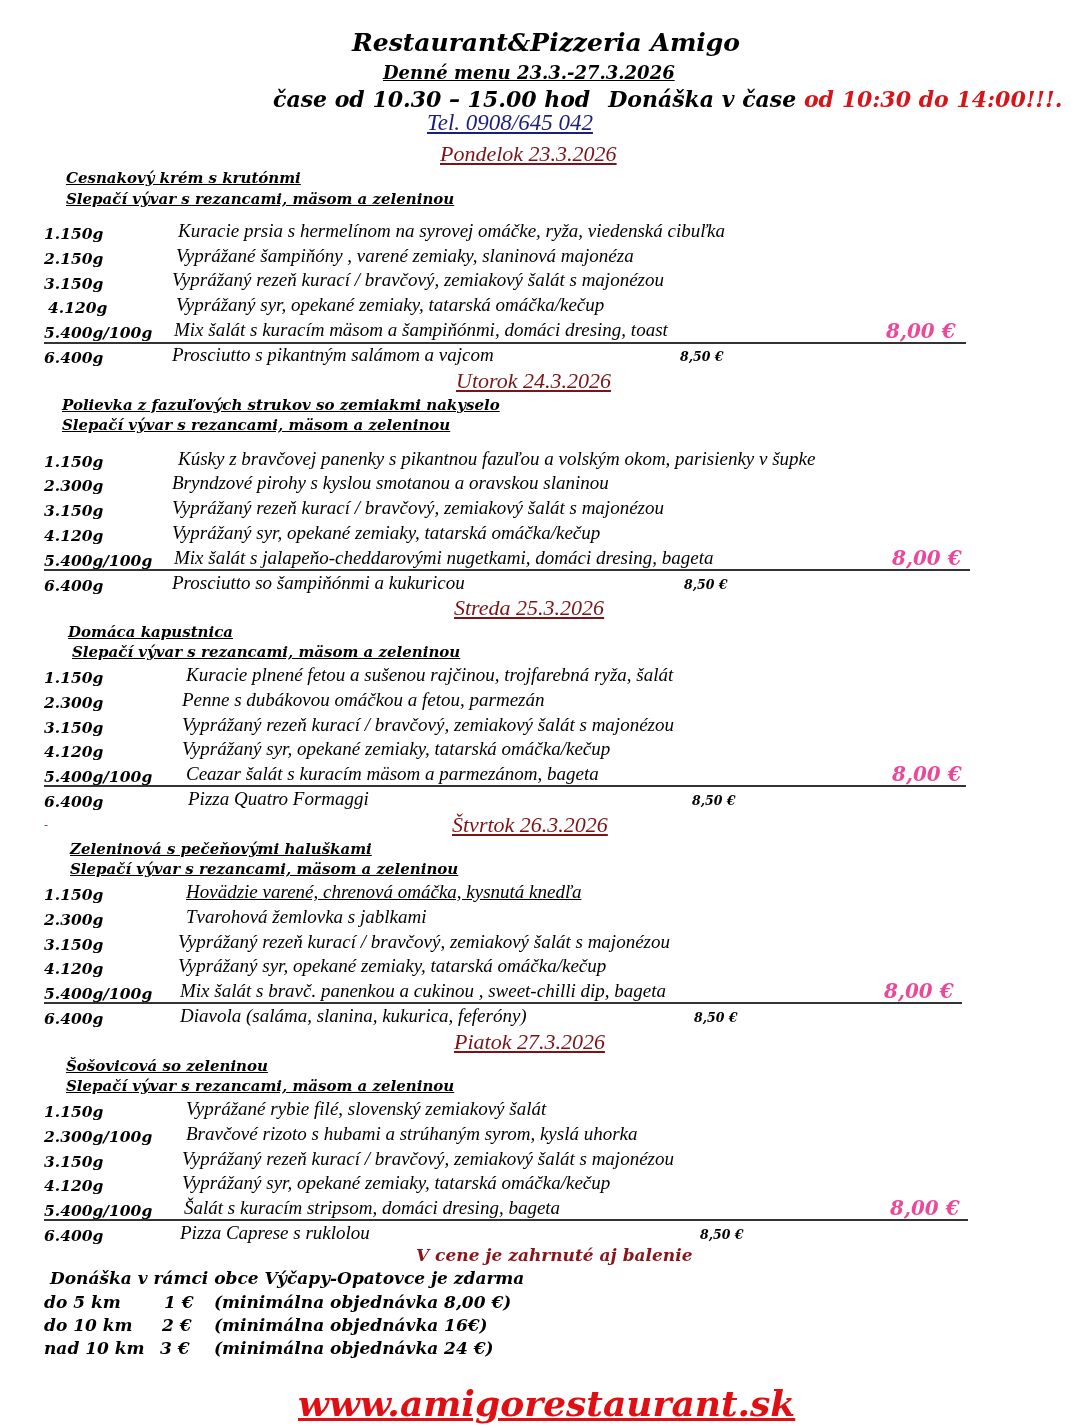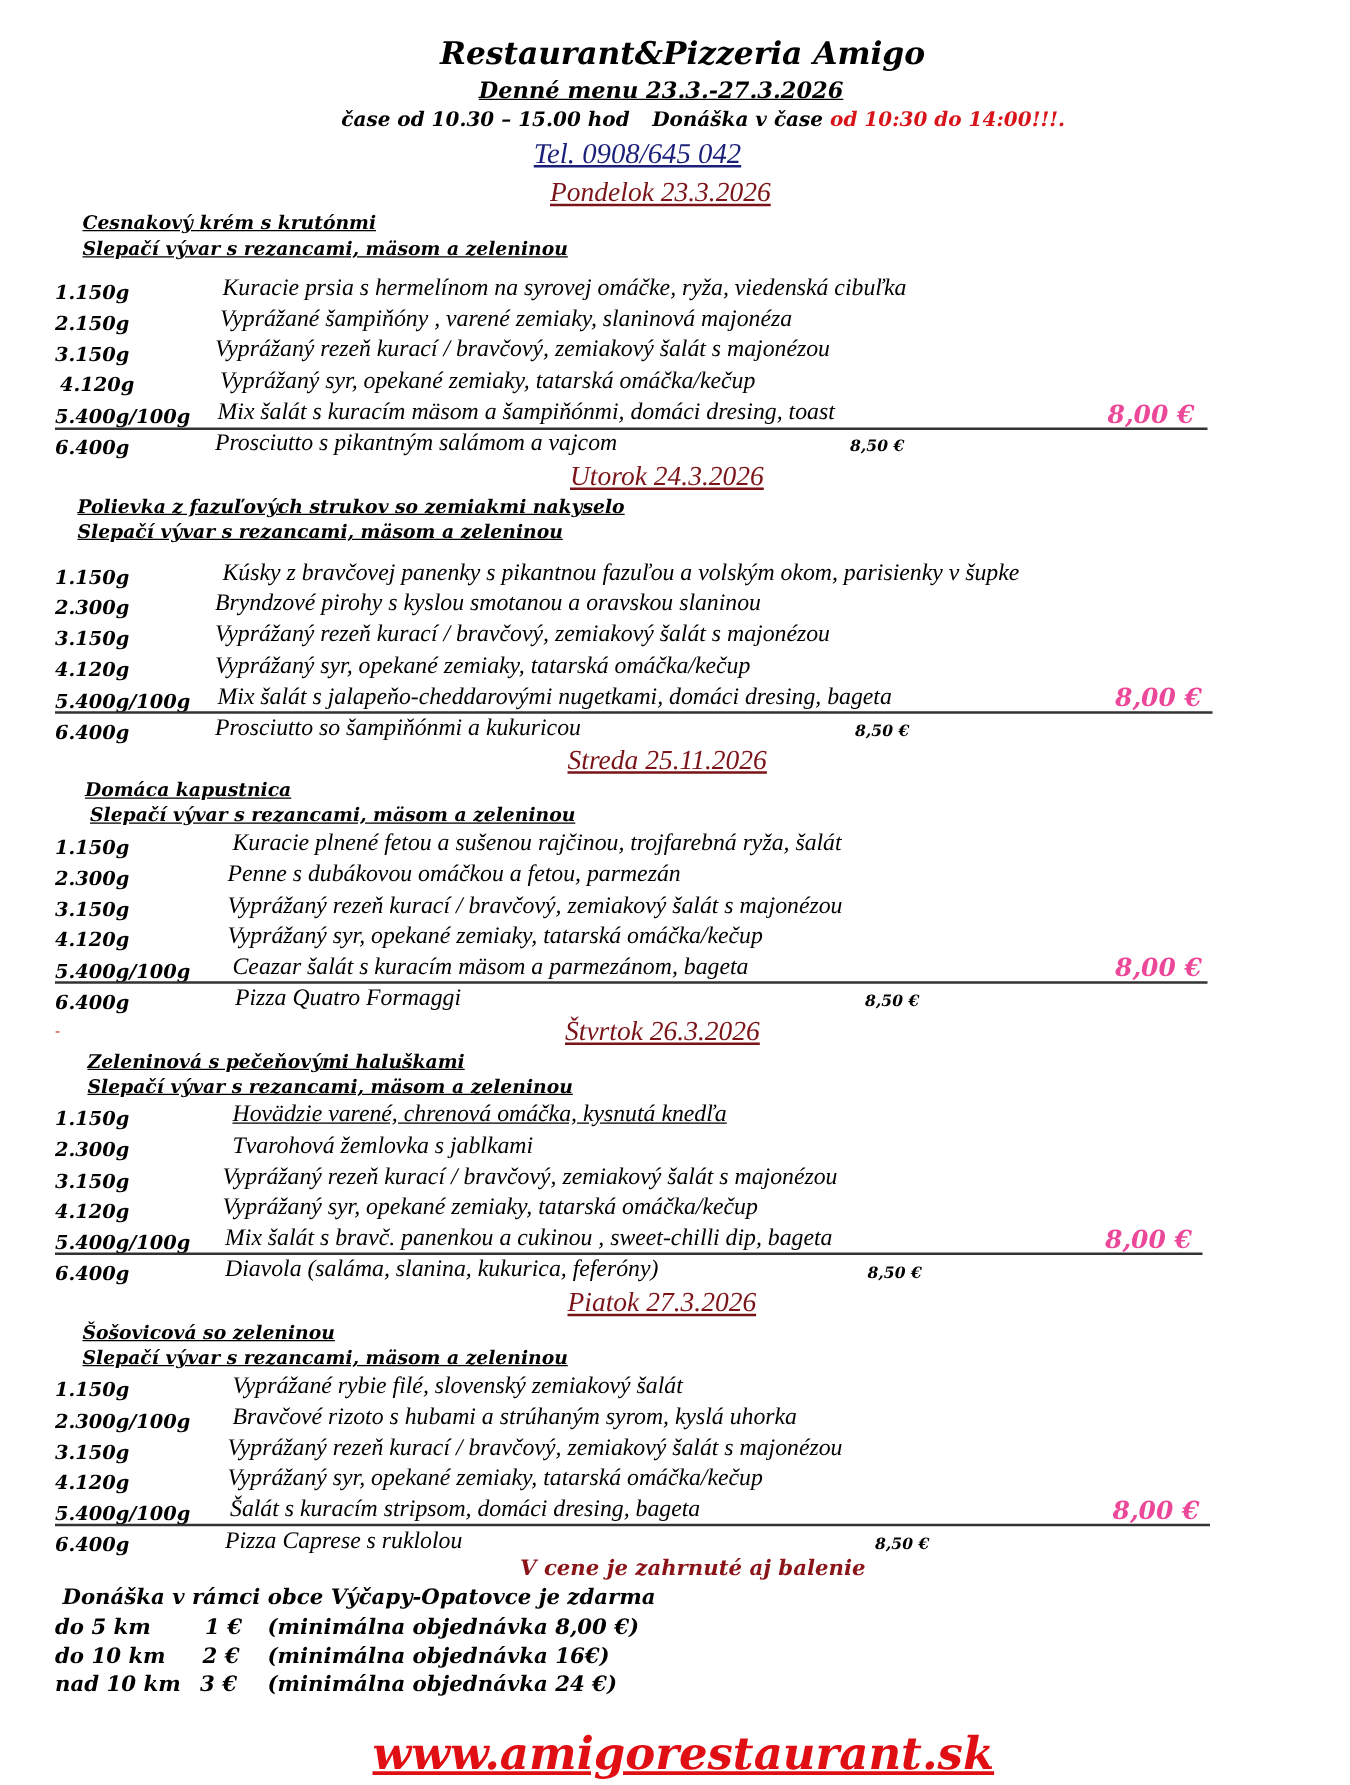--- a/index.html
+++ b/index.html
@@ -3,21 +3,21 @@
 <meta charset="utf-8">
 <style>
   html, body { margin: 0; padding: 0; background: #ffffff; }
   body {
     width: 1080px; height: 1428px; position: relative; overflow: hidden;
     font-family: "DejaVu Serif", "Liberation Serif", serif; color: #000;
   }
   .abs { position: absolute; white-space: nowrap; }
   .title { left: 352px; top: 28px; font-size: 25px; font-weight: bold; font-style: italic; }
   .subtitle { left: 383px; top: 62px; font-size: 18px; font-weight: bold; font-style: italic; text-decoration: underline; padding-right: 8px; }
-  .hours { left: 273px; top: 86px; font-size: 16px; font-weight: bold; font-style: italic; }
+  .hours { left: 273px; top: 86px; font-size: 22px; font-weight: bold; font-style: italic; }
   .hours .red { color: #d8141a; }
   .hours .gap { display: inline-block; width: 18px; }
   .tel { left: 427px; top: 110px; font-size: 23px; font-style: italic; color: #1a1f7a; text-decoration: underline; padding-right: 6px; font-family: "Liberation Serif", serif; }
   .day { font-size: 22px; font-style: italic; color: #7a1418; text-decoration: underline; font-family: "Liberation Serif", serif; padding-right: 6px; }
   .soup { font-size: 15px; font-weight: bold; font-style: italic; text-decoration: underline; }
   .num { font-size: 15.5px; font-weight: bold; font-style: italic; }
   .dish { font-size: 19px; font-style: italic; font-family: "Liberation Serif", serif; }
   .price-big { font-size: 20px; font-weight: bold; font-style: italic; color: #ec4899; }
   .price-small { font-size: 12.5px; font-weight: bold; font-style: italic; }
   .uline { position: absolute; height: 1.5px; background: #333; }
@@ -70,21 +70,21 @@
 <div class="abs num" style="left:44px;top:526px;">4.120g</div>
 <div class="abs dish" style="left:172px;top:522px;">Vyprážaný syr, opekané zemiaky,  tatarská omáčka/kečup</div>
 <div class="abs num" style="left:44px;top:551px;">5.400g/100g</div>
 <div class="abs dish" style="left:174px;top:547px;">Mix šalát s jalapeňo-cheddarovými nugetkami, domáci dresing, bageta</div>
 <div class="abs price-big" style="left:892px;top:546px;">8,00 €</div>
 <div class="uline" style="left:44px;top:569px;width:926px;"></div>
 <div class="abs num" style="left:44px;top:576px;">6.400g</div>
 <div class="abs dish" style="left:172px;top:572px;">Prosciutto so šampiňónmi a kukuricou</div>
 <div class="abs price-small" style="left:684px;top:577px;">8,50 €</div>
 
-<div class="abs day" style="left:454px;top:595px;">Streda 25.11.2026</div>
+<div class="abs day" style="left:454px;top:595px;">Streda 25.3.2026</div>
 <div class="abs soup" style="left:68px;top:623px;">Domáca kapustnica</div>
 <div class="abs soup" style="left:72px;top:643px;">Slepačí vývar s rezancami, mäsom a zeleninou</div>
 
 <div class="abs num" style="left:44px;top:668px;">1.150g</div>
 <div class="abs dish" style="left:186px;top:664px;">Kuracie plnené fetou a sušenou rajčinou, trojfarebná ryža, šalát</div>
 <div class="abs num" style="left:44px;top:693px;">2.300g</div>
 <div class="abs dish" style="left:182px;top:689px;">Penne s dubákovou omáčkou a fetou, parmezán</div>
 <div class="abs num" style="left:44px;top:718px;">3.150g</div>
 <div class="abs dish" style="left:182px;top:714px;">Vyprážaný rezeň kurací / bravčový, zemiakový šalát s majonézou</div>
 <div class="abs num" style="left:44px;top:742px;">4.120g</div>

